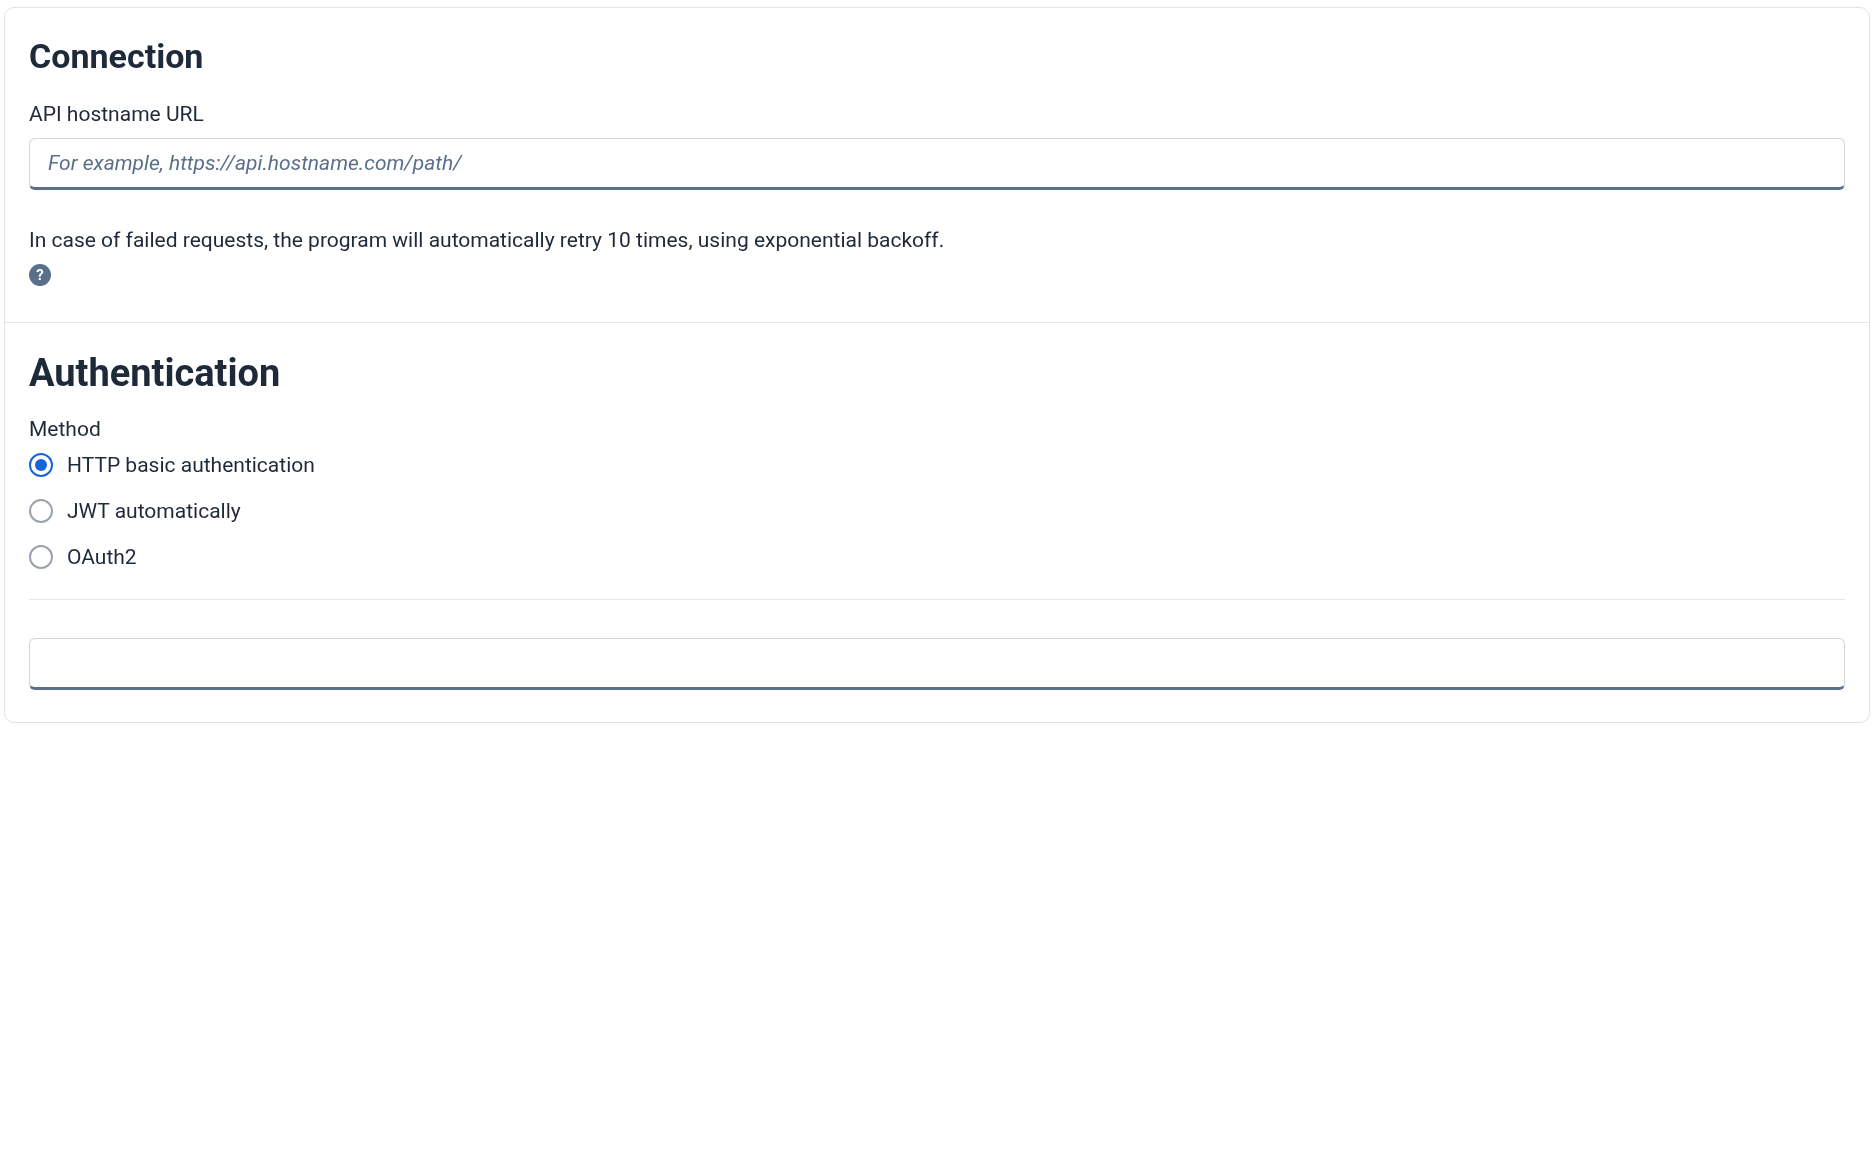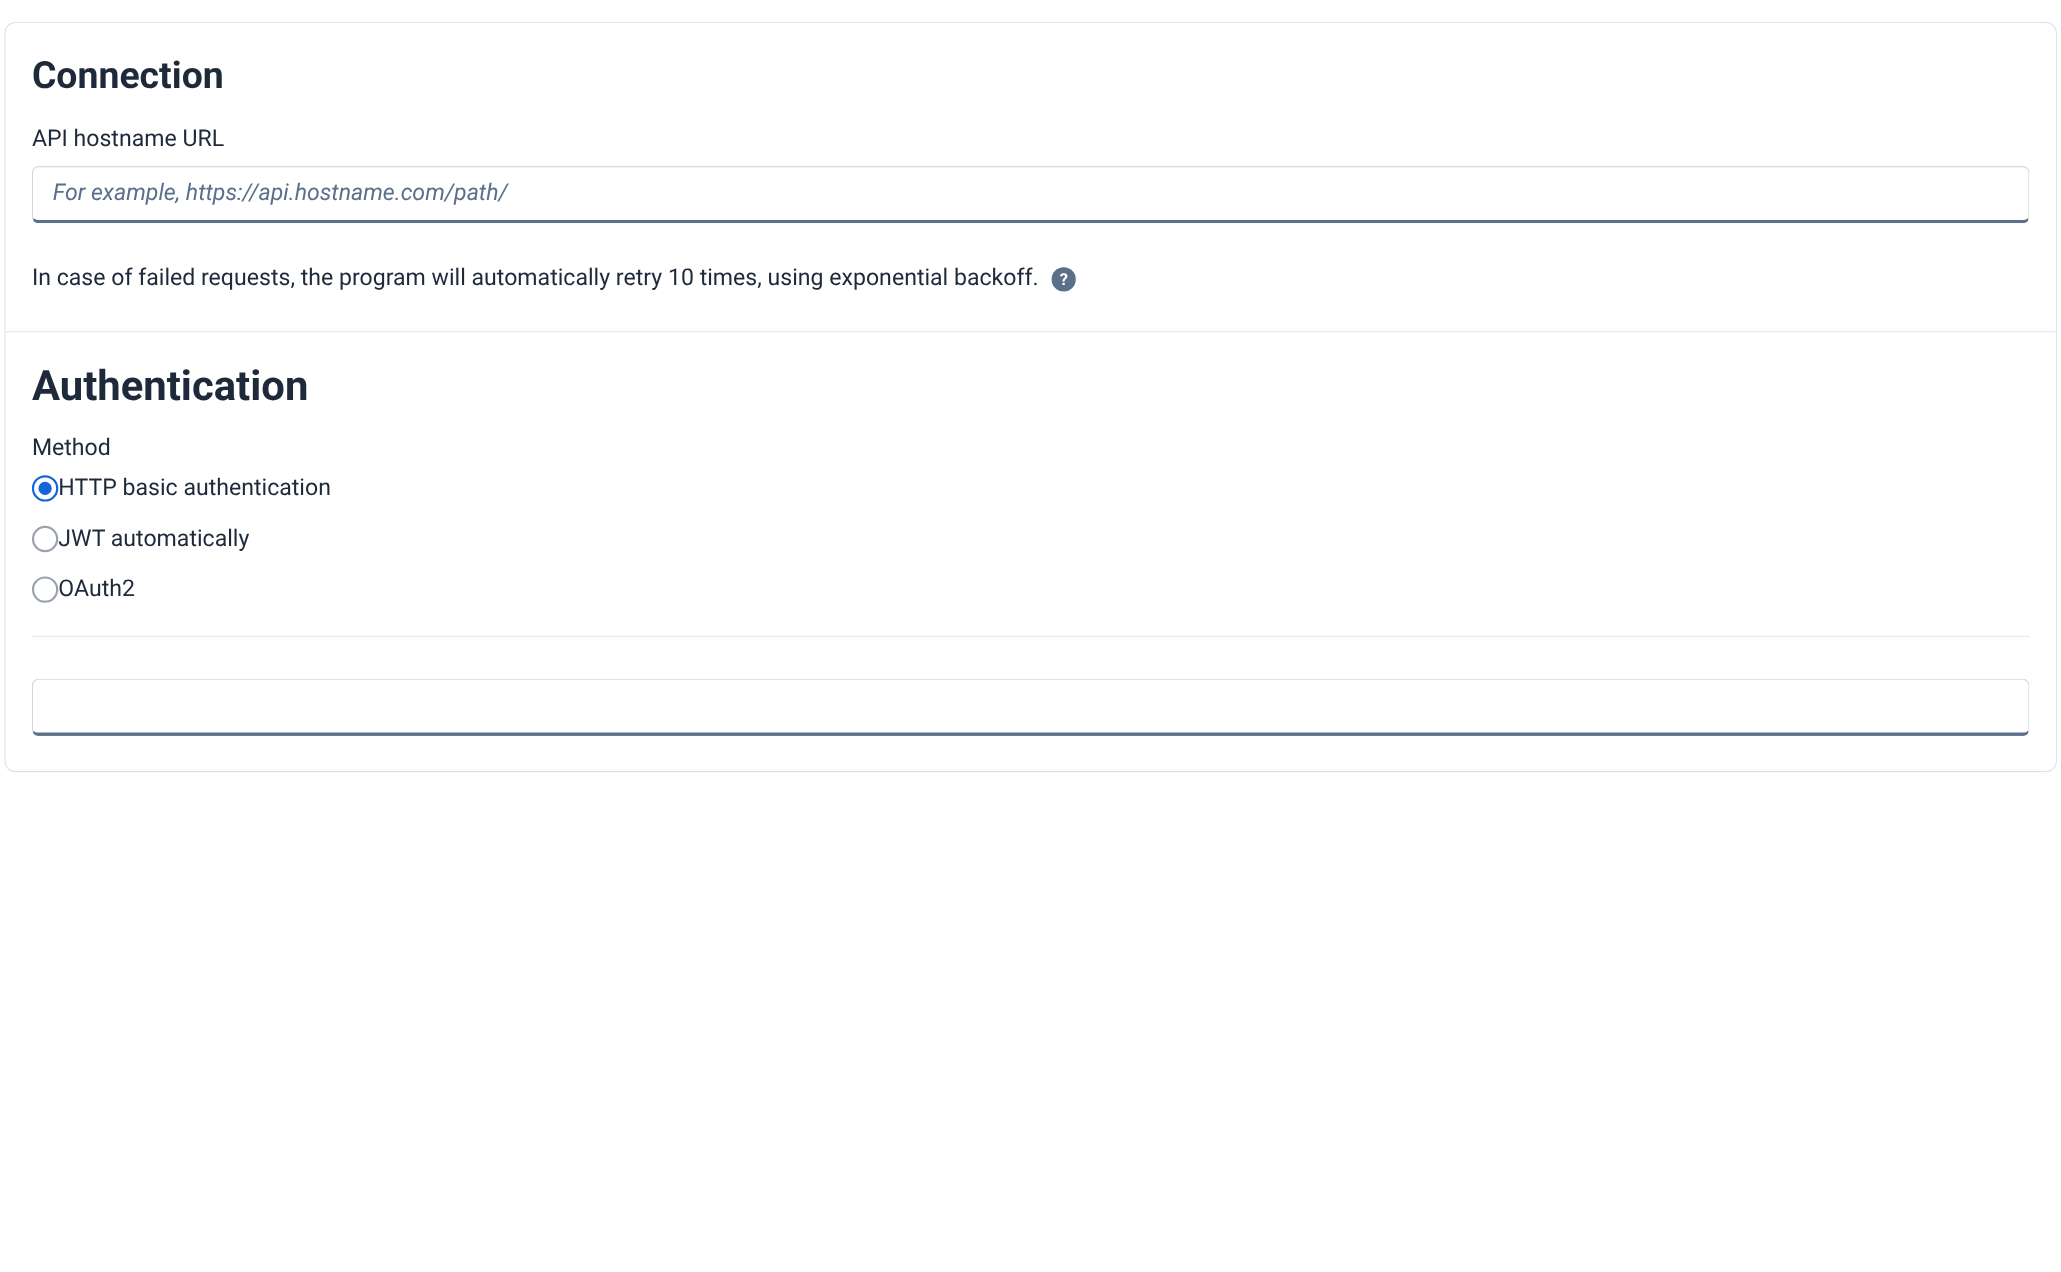--- a/index.html
+++ b/index.html
@@ -6,21 +6,21 @@
     body {
       font-family: -apple-system, BlinkMacSystemFont, "Segoe UI", Roboto, Helvetica, Arial, sans-serif;
       background: #fff;
       padding: 4px;
     }
     .panel {
       border: 1px solid #dfe3e8;
       border-radius: 10px;
       padding: 28px 24px 32px 24px;
       max-width: 1866px;
-      margin: 16px auto;
+      margin: 3px auto;
       background: #fff;
     }
     .section-title {
       font-size: 34px;
       font-weight: 700;
       color: #1e2a3a;
       margin-bottom: 26px;
     }
     .section-title.auth {
       font-size: 38px;
@@ -46,22 +46,23 @@
       outline: none;
       font-style: normal;
     }
     .text-input::placeholder {
       color: #5a6f8a;
       font-style: italic;
     }
     .helper-row {
       margin-top: 38px;
       display: flex;
-      align-items: flex-end;
+      align-items: flex-start;
       gap: 12px;
+      flex-direction: column;
     }
     .helper-text {
       font-size: 21px;
       color: #1e2a3a;
     }
     .help-icon {
       width: 22px;
       height: 22px;
       background: #5a6f8a;
       border-radius: 50%;
@@ -86,20 +87,21 @@
     }
     .radio-group {
       margin-top: 8px;
       display: flex;
       flex-direction: column;
       gap: 22px;
     }
     .radio-row {
       display: flex;
       align-items: center;
+      gap: 14px;
       cursor: pointer;
     }
     .radio-outer {
       width: 24px;
       height: 24px;
       border: 2px solid #9aa3ad;
       border-radius: 50%;
       display: flex;
       align-items: center;
       justify-content: center;

